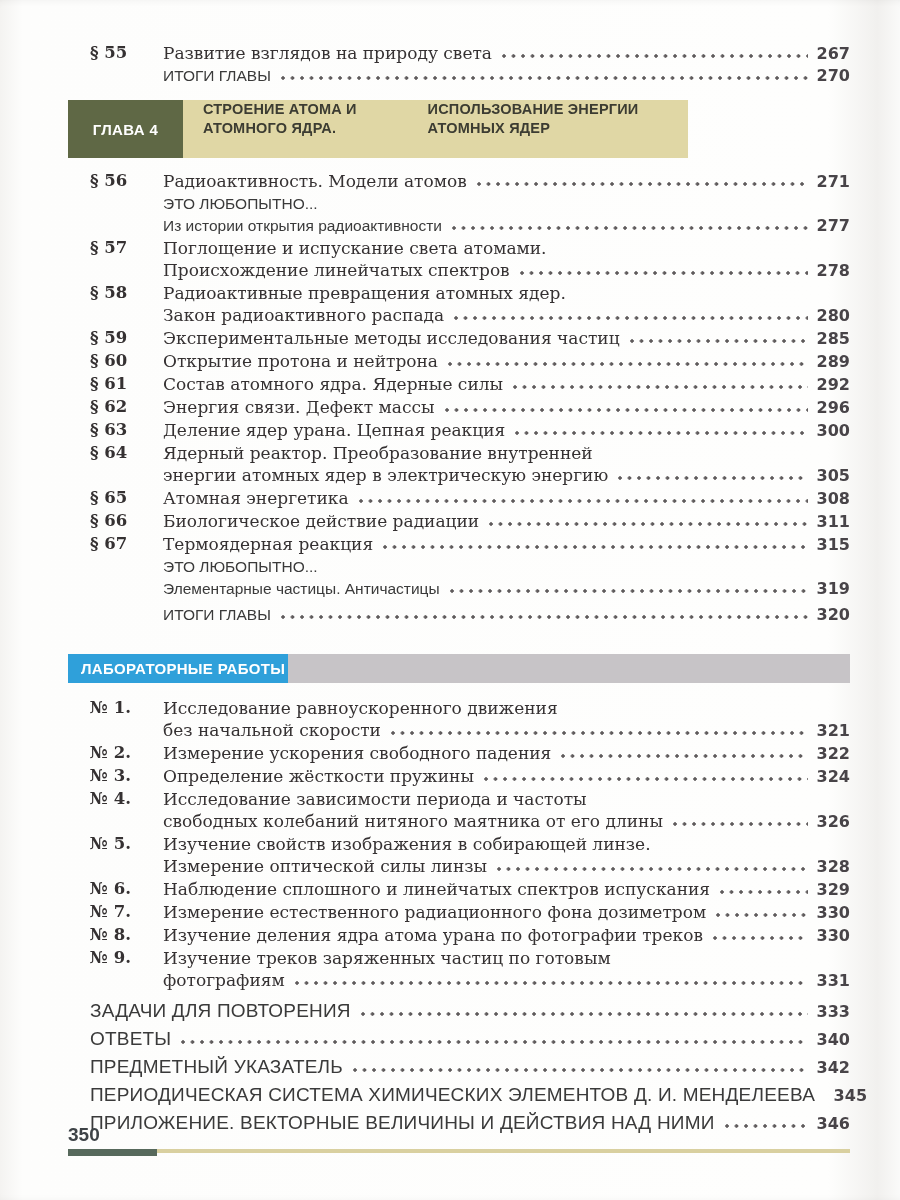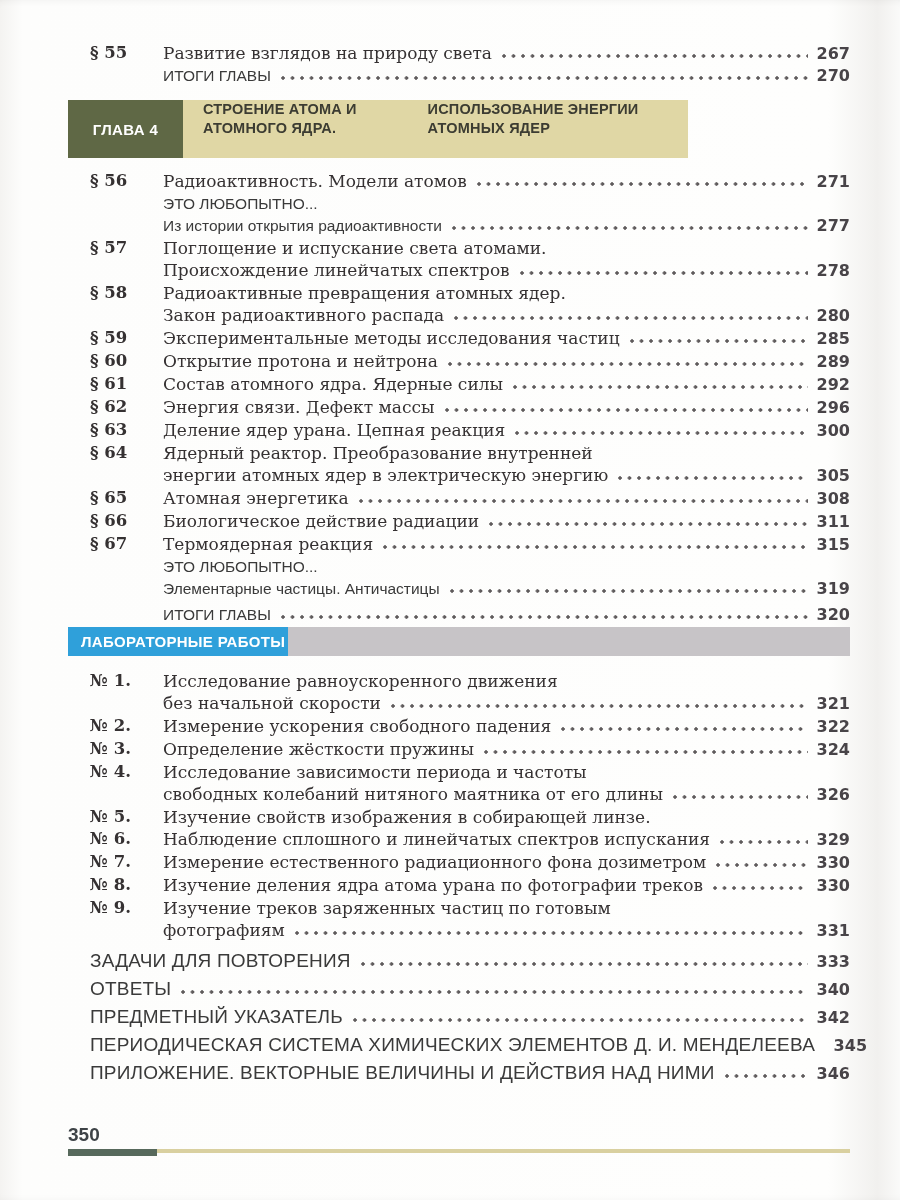--- a/index.html
+++ b/index.html
@@ -64,21 +64,21 @@
     flex:1 1 auto; background:var(--chapter-band-bg,#e0d7a5);
     display:flex; flex-direction:row; justify-content:center;
     padding-left:20px;
   }
   .chapter-band .bandline {
     font-weight:bold; font-size:14.5px; line-height:19px;
     color:var(--chapter-band-text,#3c3c32); letter-spacing:.2px;
   }
 
   
-  .lab-header { margin-top:1px; display:flex; height:29px; width:782px;border-radius:9px; }
+  .lab-header { margin-top:28px; display:flex; height:29px; width:782px;border-radius:9px; }
   .lab-badge {
     flex:0 0 220px; background:var(--lab-badge-bg,#2fa0da); color:#ffffff;
     display:flex; align-items:center; padding-left:13px; box-sizing:border-box;
     font-weight:bold; font-size:15px; letter-spacing:.3px;
   }
   .lab-bar { flex:1 1 auto; background:var(--lab-bar-bg,#c7c4c7); }
 
   
   .footer { position:absolute; left:68px; top:1124px; width:782px; }
   .footer-num {
@@ -354,20 +354,25 @@
               <span class="leader"></span>
               <span class="pg">326</span>
             </div>
           </div>
         </div>
         <div class="row serif">
           <span class="num">№ 5.</span>
           <div class="body">
             <div class="line">
               <span class="txt">Изучение свойств изображения в собирающей линзе.</span>
+            </div>
+            <div class="line">
+              <span class="txt">Измерение оптической силы линзы</span>
+              <span class="leader"></span>
+              <span class="pg">328</span>
             </div>
           </div>
         </div>
         <div class="row serif">
           <span class="num">№ 6.</span>
           <div class="body">
             <div class="line">
               <span class="txt">Наблюдение сплошного и линейчатых спектров испускания</span>
               <span class="leader"></span>
               <span class="pg">329</span>

